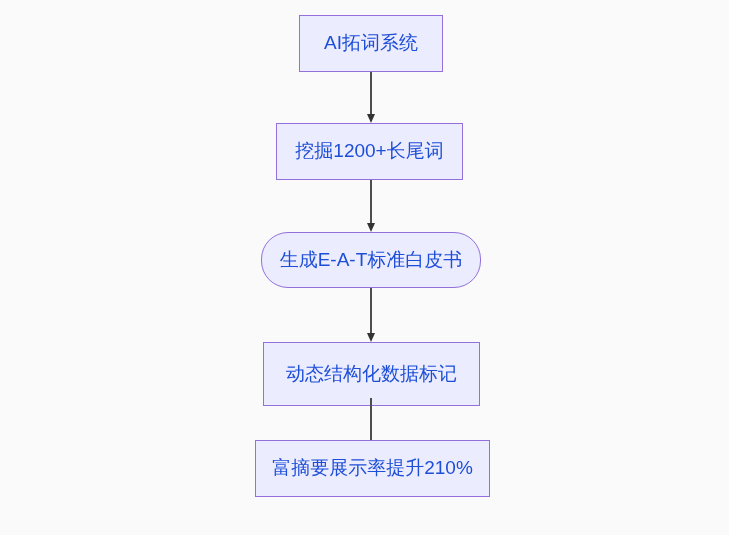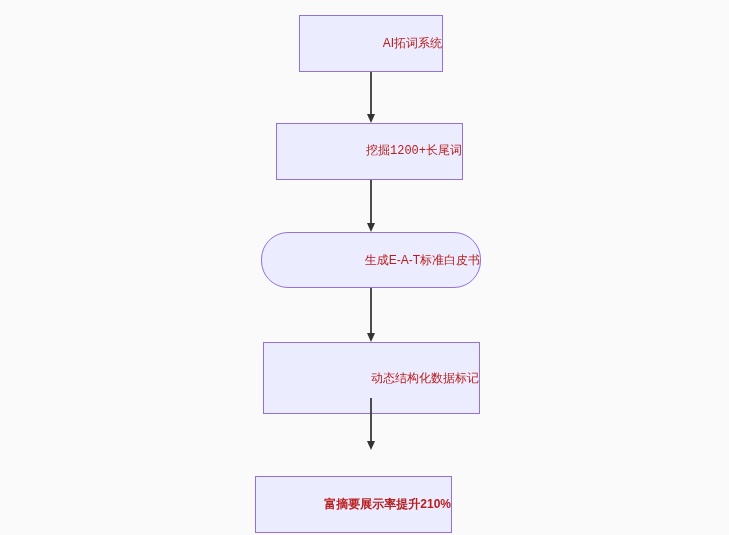--- a/index.html
+++ b/index.html
@@ -11,33 +11,33 @@
   }
   .canvas {
     position: relative;
     width: 729px; height: 535px;
     background: #fafafa;
   }
   .node {
     position: absolute;
     background: #ececff;
     border: 1px solid #9370db;
-    color: #b91c1c;
-    font-size: 12px;
+    color: #1d4ed8;
+    font-size: 19px;
     display: flex;
     align-items: center;
-    justify-content: flex-end;
+    justify-content: center;
     text-align: center;
     line-height: 1.2;
   }
   .n1 { left: 299px; top: 15px;  width: 144px; height: 57px; }
-  .n2 { left: 276px; top: 123px; width: 187px; height: 57px; font-family: Liberation Mono, monospace; }
+  .n2 { left: 276px; top: 123px; width: 187px; height: 57px; }
   .n3 { left: 261px; top: 232px; width: 220px; height: 56px; border-radius: 27px; }
-  .n4 { left: 263px; top: 342px; width: 217px; height: 72px; }
-  .n5 { left: 255px; top: 476px; width: 197px; height: 57px; font-weight: bold; }
+  .n4 { left: 263px; top: 342px; width: 217px; height: 64px; }
+  .n5 { left: 255px; top: 440px; width: 235px; height: 57px; }
   .edge {
     position: absolute;
     left: 366px;
     width: 10px;
   }
   .e1 { top: 72px;  height: 51px; }
   .e2 { top: 180px; height: 52px; }
   .e3 { top: 288px; height: 54px; }
   .e4 { top: 398px; height: 52px; }
   .edge .line {

